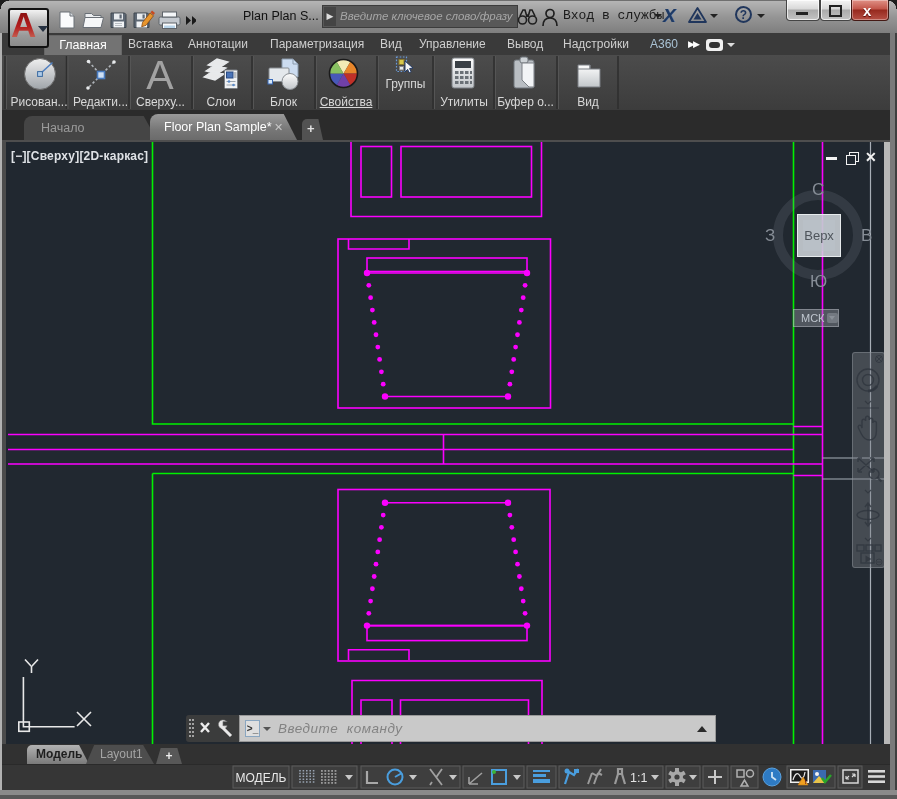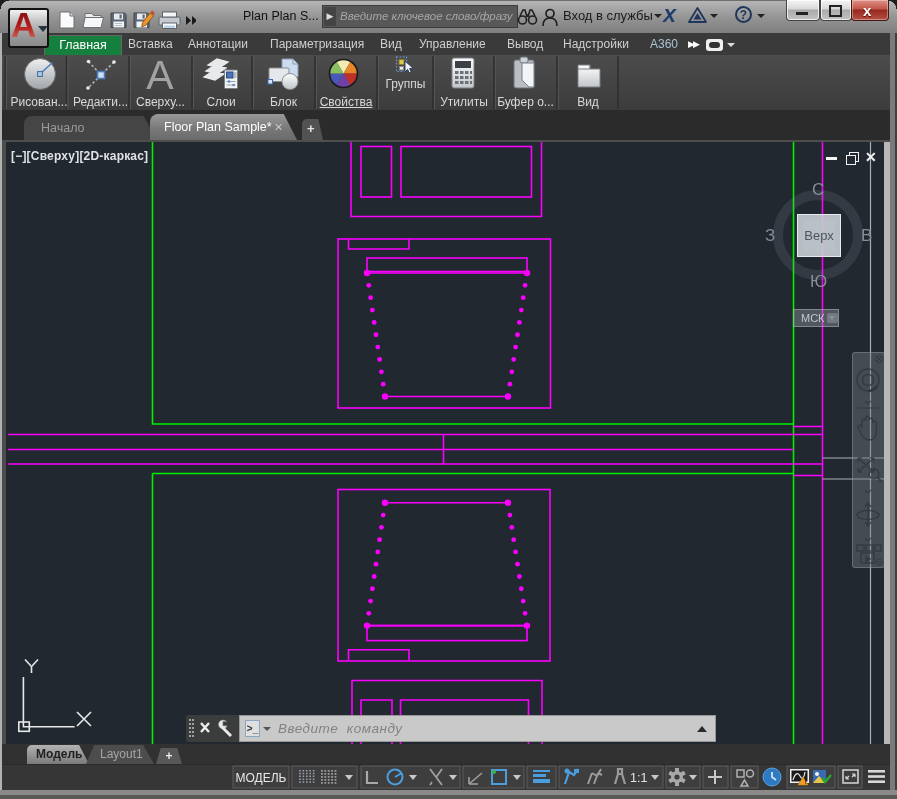--- a/index.html
+++ b/index.html
@@ -55,40 +55,40 @@
     <circle cx="5.5" cy="13" r="4"></circle>
       <circle cx="15.5" cy="13" r="4"></circle>
     <path d="M3,9 L6,3 h2 l2,7 M18,9 L15,3 h-2 l-2,7 M9,8 h3"></path>
   </g>
 
   <g fill="none" stroke="#1f1f1f" stroke-width="1.7">
     <circle cx="33" cy="6.5" r="4"></circle>
     <path d="M26,19 c0,-6 3,-8 7,-8 c4,0 7,2 7,8"></path>
   </g>
 </svg>
-<div class="abs" style="left:563px;top:8px;color:#1b1b1b;font-size:13px;">Вход в службы</div>
+<div class="abs" style="left:563px;top:8px;color:#1b1b1b;font-size:13px;font-family:Liberation Mono, monospace;">Вход в службы</div>
 <div class="abs" style="left:654px;top:14px;width:0;height:0;border-left:4px solid transparent;border-right:4px solid transparent;border-top:4px solid #222;"></div>
 <div class="abs" style="left:663px;top:5px;width:20px;height:19px;color:#1f3a64;font-weight:bold;font-size:19px;font-style:italic;text-shadow:0.5px 0 #5a7aaa;">X</div>
 <svg class="abs" style="left:687px;top:6px;" width="21" height="19" viewBox="0 0 21 19">
   <path d="M10.5,2 L19,16 H2 Z" fill="none" stroke="#20365c" stroke-width="1.8" stroke-linejoin="round"></path>
   <path d="M10.5,7 L14.5,13.5 H6.5 Z" fill="#20365c"></path>
 </svg>
 <div class="abs" style="left:710px;top:14px;width:0;height:0;border-left:4px solid transparent;border-right:4px solid transparent;border-top:4px solid #222;"></div>
 <div class="abs" style="left:735px;top:6px;width:17px;height:17px;border:2px solid #20365c;border-radius:50%;box-sizing:border-box;color:#20365c;font-size:12px;font-weight:bold;text-align:center;line-height:14px;">?</div>
 <div class="abs" style="left:757px;top:14px;width:0;height:0;border-left:4px solid transparent;border-right:4px solid transparent;border-top:4px solid #222;"></div>
 
 <div class="abs" style="left:786px;top:0;width:34px;height:21px;background:linear-gradient(#f5f5f5,#d8d8d8 45%,#aaa 50%,#c4c4c4);border:1px solid #454545;border-top:none;border-radius:0 0 4px 4px;box-sizing:border-box;box-shadow:inset 0 0 0 1px rgba(255,255,255,0.7);"></div>
 <div class="abs" style="left:796px;top:12px;width:12px;height:3px;background:#222;"></div>
 <div class="abs" style="left:820px;top:0;width:32px;height:21px;background:linear-gradient(#f5f5f5,#d8d8d8 45%,#aaa 50%,#c4c4c4);border:1px solid #454545;border-top:none;border-radius:0 0 4px 4px;box-sizing:border-box;box-shadow:inset 0 0 0 1px rgba(255,255,255,0.7);"></div>
 <div class="abs" style="left:829px;top:5px;width:9px;height:8px;border:2px solid #222;"></div>
 <div class="abs" style="left:851px;top:0;width:38px;height:21px;background:linear-gradient(#e09186,#c25549 45%,#96291e 50%,#b65045);border:1px solid #451a15;border-top:none;border-radius:0 0 4px 4px;box-sizing:border-box;box-shadow:inset 0 0 0 1px rgba(255,255,255,0.35);"></div>
 <div class="abs" style="left:863px;top:2px;width:14px;height:15px;color:#fff;font-size:15px;font-weight:bold;text-shadow:0 1px 1px #500;">x</div>
 
 <div class="abs" style="left:0;top:33px;width:897px;height:22px;background:#3a3a3a;"></div>
-<div class="abs" style="left:44px;top:35px;width:78px;height:20px;background:#15803d;border:1px solid #666;border-bottom:none;box-sizing:border-box;color:#fff;font-size:12.5px;text-align:center;line-height:19px;">Главная</div>
+<div class="abs" style="left:44px;top:35px;width:78px;height:20px;background:#737373;border:1px solid #666;border-bottom:none;box-sizing:border-box;color:#fff;font-size:12.5px;text-align:center;line-height:19px;">Главная</div>
 <div class="abs" style="left:122px;top:35px;width:775px;height:20px;color:#cfcfcf;font-size:12px;line-height:19px;">
 <span class="abs" style="left:6px;">Вставка</span>
 <span class="abs" style="left:66px;">Аннотации</span>
 <span class="abs" style="left:148px;">Параметризация</span>
 <span class="abs" style="left:258px;">Вид</span>
 <span class="abs" style="left:297px;">Управление</span>
 <span class="abs" style="left:385px;">Вывод</span>
 <span class="abs" style="left:441px;">Надстройки</span>
 <span class="abs" style="left:528px;color:#a9c2d4;">A360</span>
 <span class="abs" style="left:566px;color:#fff;font-size:9px;letter-spacing:-2px;">▶▶</span>

